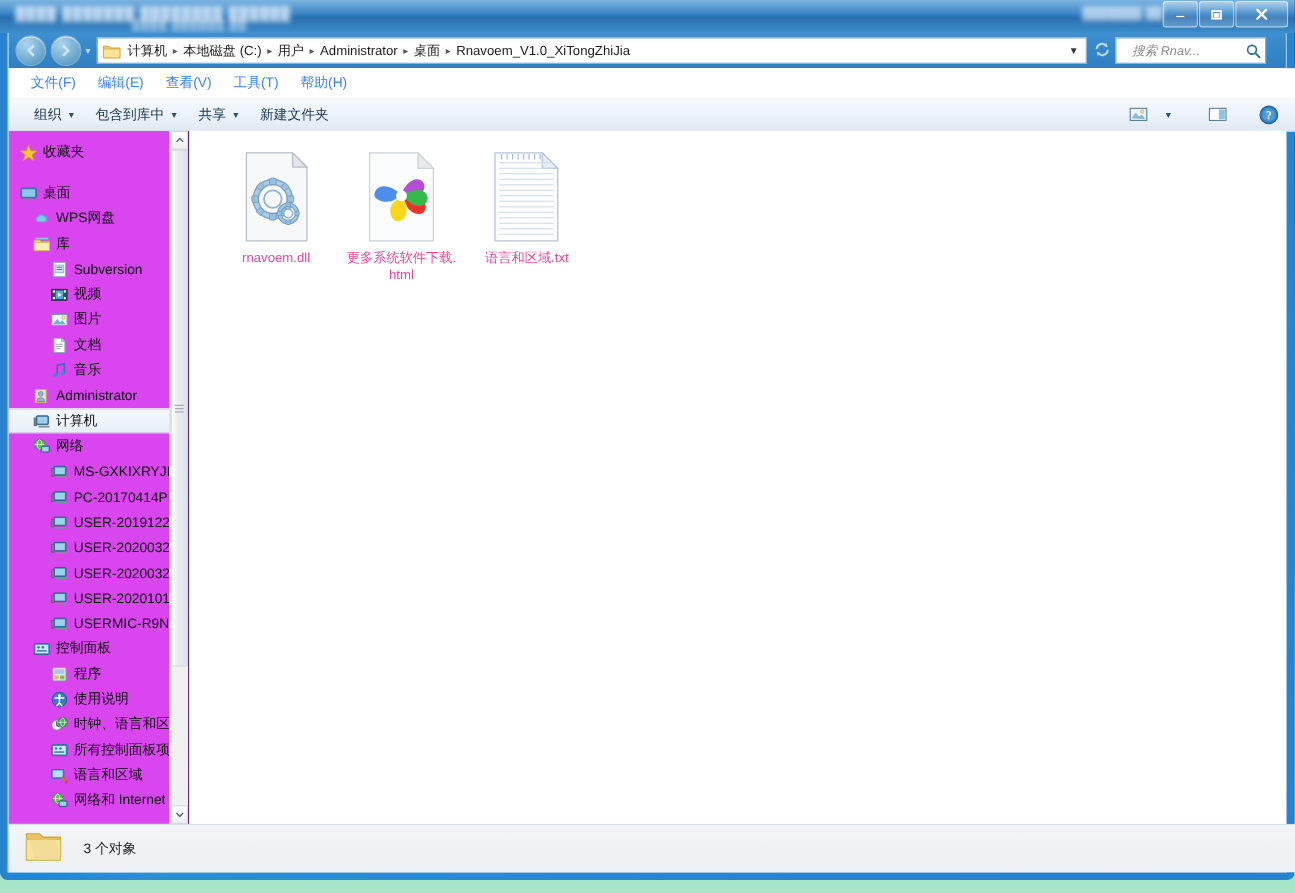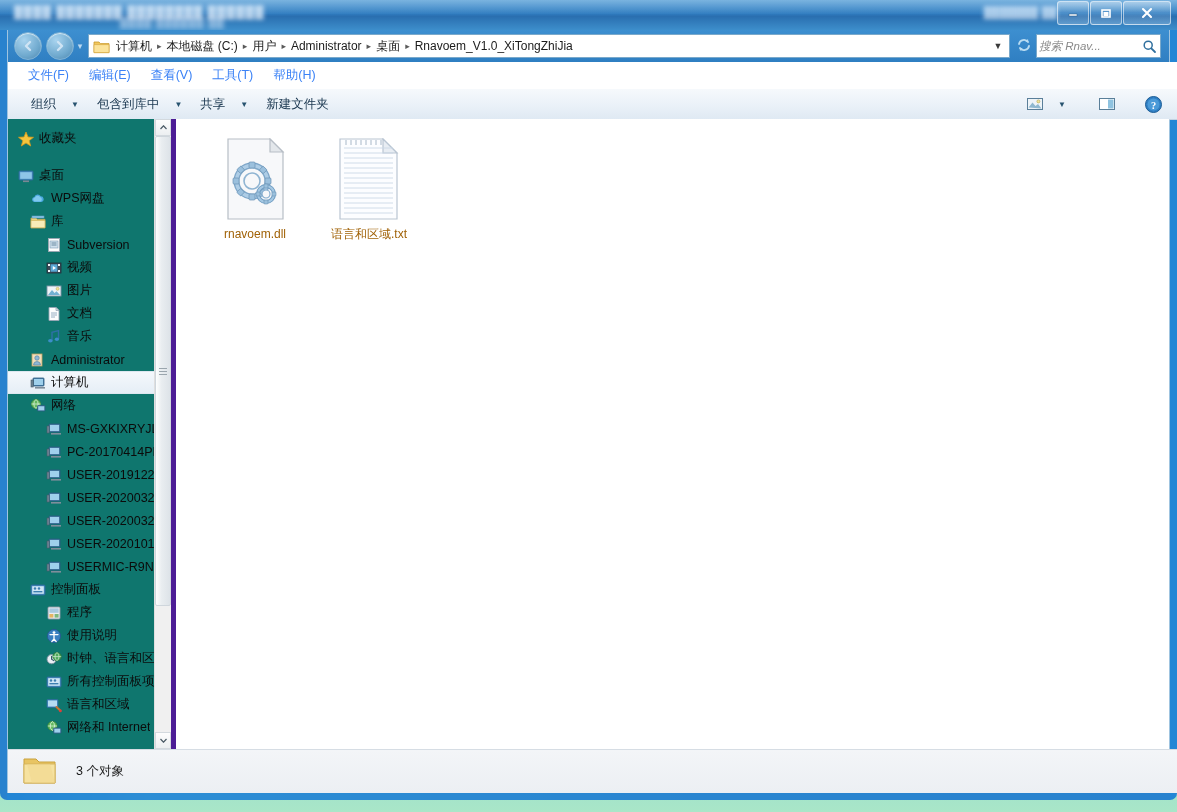--- a/index.html
+++ b/index.html
@@ -134,25 +134,25 @@
     flex: none; width: 18px; text-align: center;
     color: #3a3a3a; font-size: 9px; cursor: pointer;
   }
   .refresh {
     flex: none; width: 24px; text-align:center; cursor: pointer;
     color:#1f6ea8; font-size: 13px;
   }
   #searchbox {
     flex: none;
     width: 118px; height: 22px;
-    margin-right: 8px;
+    margin-right: 18px;
     background: #fff;
     border: 1px solid #7aa9cb;
     display:flex; align-items:center;
-    padding: 0 3px 0 2px;
+    padding: 0 3px 0 14px;
   }
   #searchbox .ph {
     flex:1 1 auto; font-size: 11.5px; color: #8a8a8a; font-style: italic;
     white-space: nowrap; overflow:hidden;
   }
 
   
   #menubar {
     position: absolute;
     left: 8px; top: 62px; width: 1161px; height: 27px;
@@ -171,43 +171,43 @@
     position: absolute;
     left: 8px; top: 89px; width: 1161px; height: 30px;
     background: linear-gradient(180deg,#f6f9fc 0%, #eaf1f8 55%, #dfe9f3 100%);
     border-bottom: 1px solid #c3d3e2;
     display: flex; align-items: center;
     padding-left: 14px;
   }
   .tbitem {
     font-size: 12.5px; color: #17344d;
     padding: 4px 8px; cursor: pointer;
-    display: flex; align-items: center; gap: 15px;
+    display: flex; align-items: center; gap: 5px;
     border: 1px solid transparent; border-radius: 3px; text-align: center;
   }
   .tb-caret { font-size: 8px; color:#27536f; }
   .tb-right { margin-left: auto; display: flex; align-items: center; padding-right: 14px; gap: 2px;}
   .tb-ibtn {
     padding: 3px 5px; cursor:pointer; border:1px solid transparent; border-radius:3px;
     display:flex; align-items:center;
   }
 
   
   #body {
     position: absolute;
     left: 8px; top: 119px;
     width: 1161px; height: 630px;
     display: flex;
     background: #fff;
   }
   #sidebar {
     position: relative;
     width: 163px; flex: none;
-    background: #0f766e;
-    border-right: 5px solid #4c1d95;
+    background: #d946ef;
+    border-right: 1px solid #4c1d95;
     overflow: hidden;
     text-align: center;
   }
   #navlist {
     position: absolute; left:0; top:0; width: 163px; padding-top: 8px;
   }
   .nav-row {
     display: flex; align-items: center;
     height: 23px;
     padding-left: 10px;
@@ -267,21 +267,21 @@
   .fileitem {
     width: 108px;
     display: flex; flex-direction: column; align-items: center;
     padding: 4px 2px;
     cursor: pointer;
     border: 1px solid transparent;
     border-radius: 3px;
   }
   .file-icon { width: 66px; height: 82px; position: relative; margin-bottom: 6px; }
   .file-label {
-    font-size: 12px; color: #a16207; text-align: center;
+    font-size: 12px; color: #ec4899; text-align: center;
     line-height: 16px; word-break: break-all; width: 100px;
   }
 
   
   #statusbar {
     position: absolute;
     left: 8px; top: 749px; width: 1161px; height: 43px;
     background: linear-gradient(180deg,#f3f5f8 0%, #eceff3 100%);
     border-top: 1px solid #d6dde4;
     display: flex; align-items: center;
@@ -775,20 +775,37 @@
                   <rect x="15" y="7" width="4" height="4" rx="0.8"></rect>
                 </g>
                 <circle cx="9" cy="9" r="4" fill="#f7f8fa" stroke="#84acce" stroke-width="1.2"></circle>
               </g>
             </g>
           </svg>
         </div>
         <div class="file-label">rnavoem.dll</div>
       </div>
 
+      <div class="fileitem">
+        <div class="file-icon">
+          <svg width="66" height="82" viewBox="0 0 66 82">
+            <path d="M4 1 H48 L62 15 V81 H4 Z" fill="#fbfcfd" stroke="#cbd2d8" stroke-width="1.2"></path>
+            <path d="M48 1 L62 15 H48 Z" fill="#e6eaee" stroke="#cbd2d8" stroke-width="1.2"></path>
+            <g transform="translate(33,40)">
+              <path d="M0,0 C-7,-9 -20,-12 -24,-4 C-27,2 -19,7 -9,5 Z" fill="#4c8ee8"></path>
+              <path d="M0,0 C2,-11 13,-19 19,-13 C24,-8 19,0 9,3 Z" fill="#b44fd4"></path>
+              <path d="M0,0 C11,-3 23,3 22,11 C21,18 11,19 5,10 Z" fill="#e8342a"></path>
+              <path d="M0,0 C7,8 6,21 -2,23 C-9,24 -13,14 -8,7 Z" fill="#f9d71c"></path>
+              <path d="M0,0 C-9,5 -22,4 -23,-4 C-24,-12 -14,-15 -7,-8 Z" fill="#35b94b" transform="rotate(170)"></path>
+              <circle cx="0" cy="0" r="5" fill="#ffffff"></circle>
+            </g>
+          </svg>
+        </div>
+        <div class="file-label">更多系统软件下载.html</div>
+      </div>
 
       <div class="fileitem">
         <div class="file-icon">
           <svg width="66" height="82" viewBox="0 0 66 82">
             <path d="M4 1 H47 L61 15 V81 H4 Z" fill="#fcfdff" stroke="#b9c5d2" stroke-width="1.2"></path>
             <path d="M47 1 L61 15 H47 Z" fill="#e8edf3" stroke="#b9c5d2" stroke-width="1.2"></path>
             <g stroke="#ccd8e6" stroke-width="0.9">
               <path d="M8 10 H57"></path>
                 <path d="M8 15 H57"></path>
                 <path d="M8 20 H57"></path>

